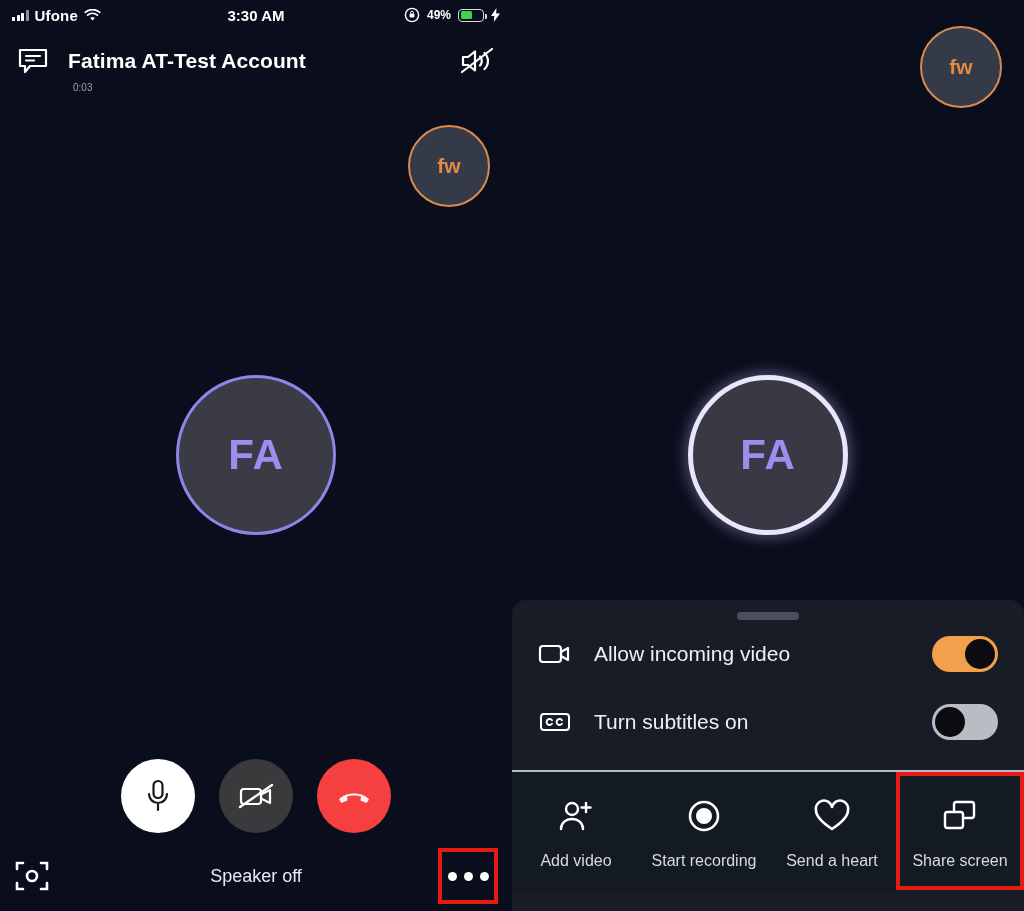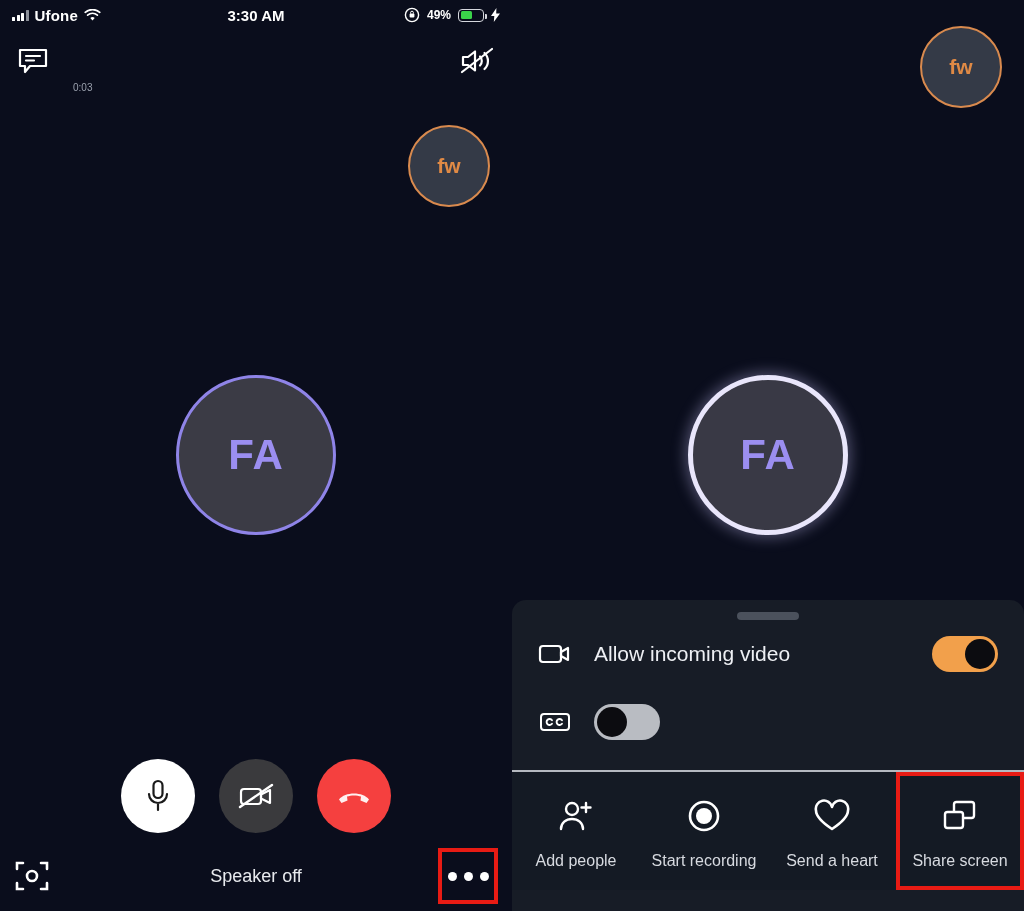--- a/index.html
+++ b/index.html
@@ -177,20 +177,21 @@
     </div>
 
     <div class="call-header">
       <div class="hdr-row">
         <span class="icon-btn">
           <svg width="30" height="28" viewBox="0 0 30 28">
               <path d="M2 3h26v16H12l-5 6v-6H2z" stroke="#fff" stroke-width="2.2" fill="none" stroke-linejoin="round"></path>
               <path d="M8 9h14M8 13.5h8" stroke="#fff" stroke-width="2.2" stroke-linecap="round"></path>
             </svg>
         </span>
+        <span class="hdr-title">Fatima AT-Test Account</span>
         <span class="hdr-spacer"></span>
         <span class="icon-btn">
           <svg width="34" height="30" viewBox="0 0 34 30">
               <path d="M3 11h5l7-5.5v19L8 19H3z" stroke="#fff" stroke-width="2.2" fill="none" stroke-linejoin="round"></path>
               <path d="M20 10.5a6.5 6.5 0 0 1 0 9M24.5 7a11 11 0 0 1 0 16" stroke="#fff" stroke-width="2.2" fill="none" stroke-linecap="round"></path>
               <path d="M2 26L32 3" stroke="#fff" stroke-width="2.2" stroke-linecap="round"></path>
             </svg>
         </span>
       </div>
       <div class="call-timer">0:03</div>
@@ -273,37 +274,38 @@
           </span>
       </div>
 
       <div class="opt-row">
         <span>
           <svg width="34" height="24" viewBox="0 0 34 24">
               <rect x="3" y="4" width="28" height="16" rx="3" stroke="#fff" stroke-width="2" fill="none"></rect>
               <path d="M14 10.2a3 3 0 1 0 0 3.6M24 10.2a3 3 0 1 0 0 3.6" stroke="#fff" stroke-width="1.9" fill="none" stroke-linecap="round"></path>
             </svg>
         </span>
+        <span class="opt-label">Turn subtitles on</span>
         <span class="toggle off">
             <b></b>
           </span>
       </div>
 
       <div class="divider"></div>
 
       <div class="actions">
         <div class="action">
           <span class="action-ico">
             <svg width="38" height="36" viewBox="0 0 38 36">
                 <circle cx="15" cy="11" r="6" stroke="#fff" stroke-width="2.4" fill="none"></circle>
                 <path d="M4 31c0-6.2 5-10 11-10s11 3.8 11 10" stroke="#fff" stroke-width="2.4" fill="none" stroke-linecap="round"></path>
                 <path d="M29 5v9M24.5 9.5h9" stroke="#fff" stroke-width="2.4" stroke-linecap="round"></path>
               </svg>
           </span>
-          <span class="action-label">Add people</span>
+          <span class="action-label">Add video</span>
         </div>
 
         <div class="action">
           <span class="action-ico">
             <svg width="38" height="38" viewBox="0 0 38 38">
                 <circle cx="19" cy="19" r="14" stroke="#fff" stroke-width="2.6" fill="none"></circle>
                 <circle cx="19" cy="19" r="8" fill="#fff"></circle>
               </svg>
           </span>
           <span class="action-label">Start recording</span>

